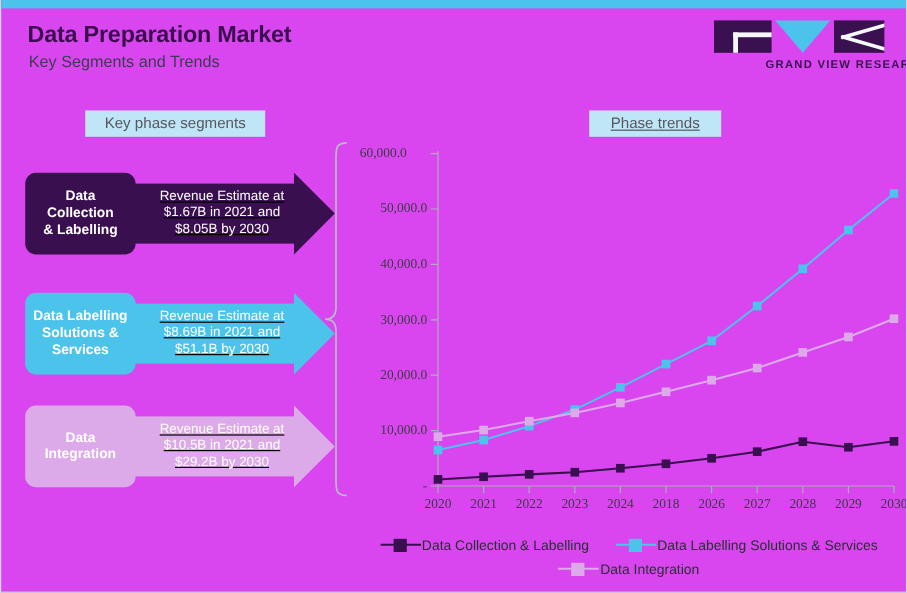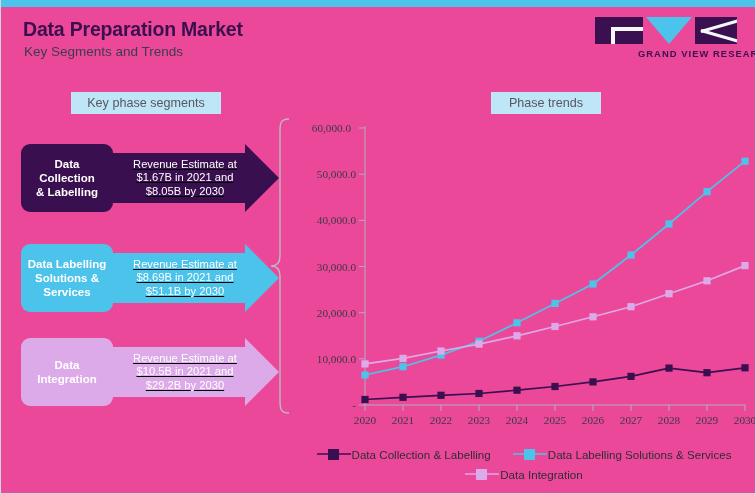--- a/index.html
+++ b/index.html
@@ -6,21 +6,21 @@
   html, body { width: 756px; height: 494px; }
   body {
     font-family: "Liberation Sans", sans-serif;
     background: #ffffff;
     overflow: hidden;
   }
   #page {
     position: relative;
     width: 756px;
     height: 494px;
-    background: #ec4899;
+    background: #d946ef;
     border: 1px solid #cfd8de;
     border-top: none;
     overflow: hidden;
   }
   #topbar {
     position: absolute; left: 0; top: 0;
     width: 756px; height: 7px;
     background: #4cc3ea;
   }
   
@@ -76,21 +76,21 @@
     color: #3a1050;
     margin-left: 40px;
   }
   
   .badge {
     position: absolute; background: #bfe6f7;
     color: #57575f; font-size: 12.6px;
     display: flex; align-items: center; justify-content: center;
   }
   #badge-key { left: 70px; top: 92px; width: 150px; height: 22px; }
-  #badge-trends { left: 490px; top: 92px; width: 110px; height: 22px; }
+  #badge-trends { left: 490px; top: 92px; width: 110px; height: 22px; text-decoration: underline; }
   
   .seg { position: absolute; height: 68px; }
   .seg .box {
     position: absolute; left: 0; top: 0;
     width: 92px; height: 68px;
     border-radius: 9px;
     display: flex; align-items: center; justify-content: center;
     text-align: center; color: #ffffff;
     font-size: 11.5px; line-height: 14px; font-weight: bold;
     z-index: 2;
@@ -267,27 +267,27 @@
         <rect x="368.4" y="172.1" width="7.2" height="7.2" fill="#dcaae8"></rect>
         <rect x="406.4" y="159.2" width="7.2" height="7.2" fill="#dcaae8"></rect>
         <rect x="444.4" y="144.0" width="7.2" height="7.2" fill="#dcaae8"></rect>
       </svg>
   <div class="ytick-label" style="top: 287px; right: 393px;">-</div>
       <div class="ytick-label" style="top: 240.833px; right: 393px;">10,000.0</div>
       <div class="ytick-label" style="top: 194.667px; right: 393px;">20,000.0</div>
       <div class="ytick-label" style="top: 148.5px; right: 393px;">30,000.0</div>
       <div class="ytick-label" style="top: 102.333px; right: 393px;">40,000.0</div>
       <div class="ytick-label" style="top: 56.1667px; right: 393px;">50,000.0</div>
-      <div class="ytick-label" style="top: 10px; right: 398px;">60,000.0</div>
+      <div class="ytick-label" style="top: 10px; right: 410px;">60,000.0</div>
       <div class="xtick-label" style="left: 48px; top: 296px;">2020</div>
       <div class="xtick-label" style="left: 86px; top: 296px;">2021</div>
       <div class="xtick-label" style="left: 124px; top: 296px;">2022</div>
       <div class="xtick-label" style="left: 162px; top: 296px;">2023</div>
       <div class="xtick-label" style="left: 200px; top: 296px;">2024</div>
-      <div class="xtick-label" style="left: 238px; top: 296px;">2025</div>
+      <div class="xtick-label" style="left: 238px; top: 296px;">2018</div>
       <div class="xtick-label" style="left: 276px; top: 296px;">2026</div>
       <div class="xtick-label" style="left: 314px; top: 296px;">2027</div>
       <div class="xtick-label" style="left: 352px; top: 296px;">2028</div>
       <div class="xtick-label" style="left: 390px; top: 296px;">2029</div>
       <div class="xtick-label" style="left: 428px; top: 296px;">2030</div>
     </div>
 
   <div id="legend">
     <div class="legend-row">
       <div class="legend-item">

